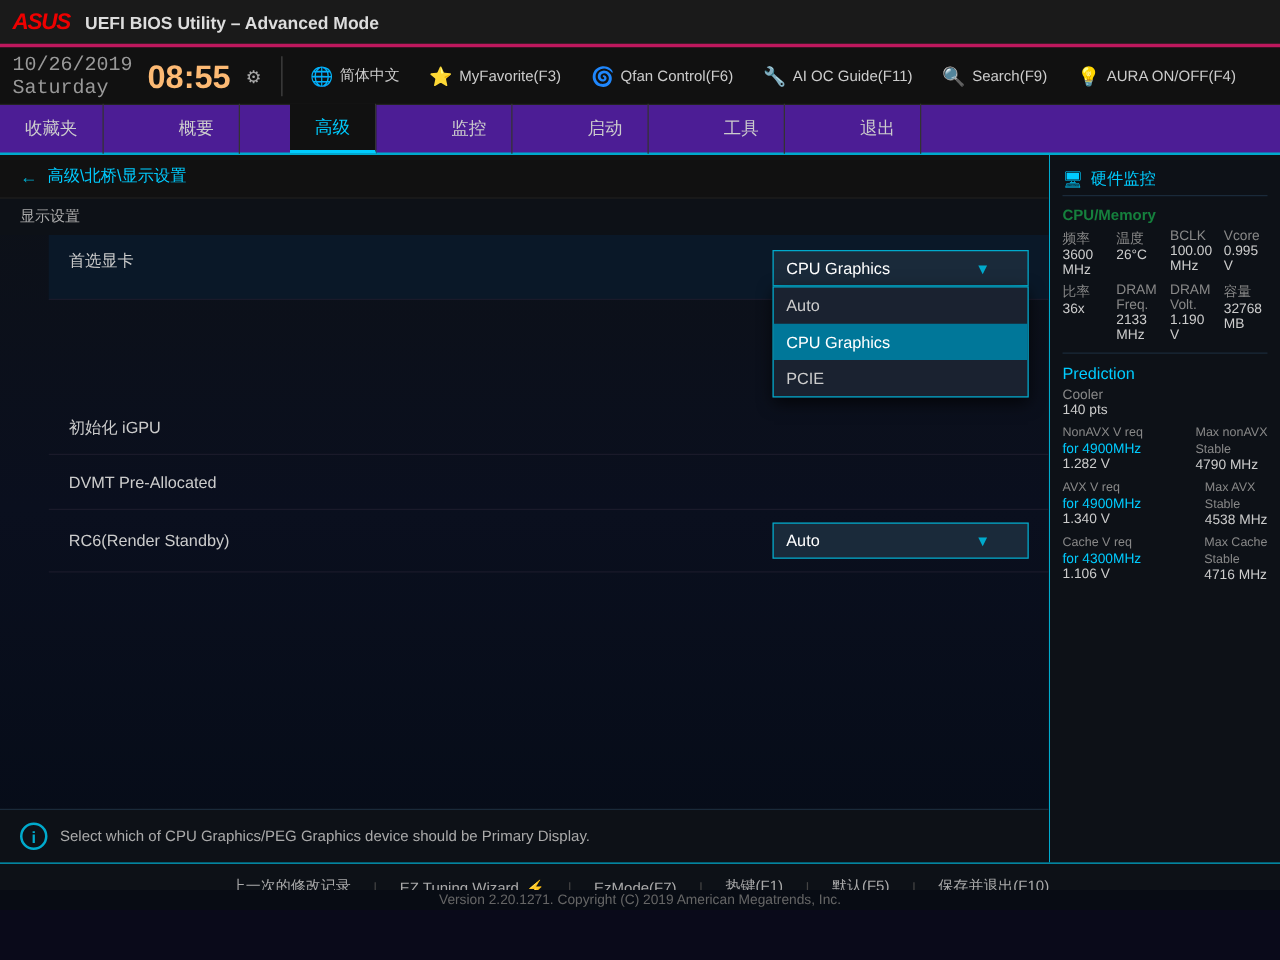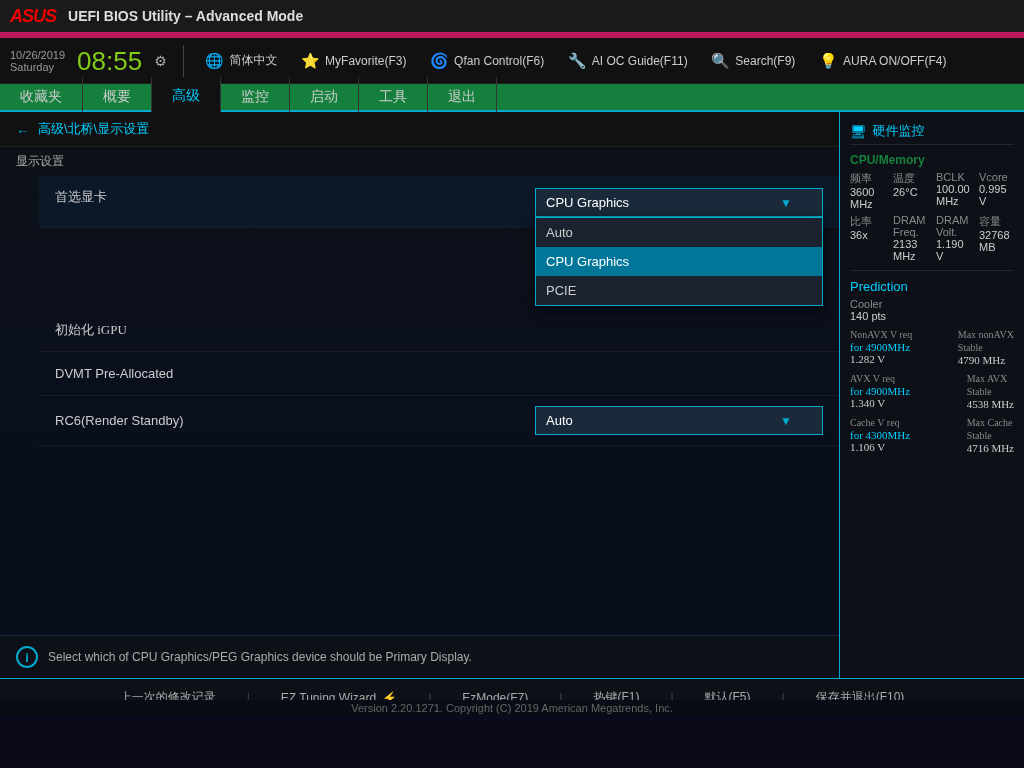--- a/index.html
+++ b/index.html
@@ -13,21 +13,21 @@
       font-size: 13px;
     }
 
     
     .header {
       background: #1a1a1a;
       display: flex;
       align-items: center;
       padding: 6px 10px;
       height: 38px;
-      border-bottom: 6px solid #be185d;
+      border-bottom: 3px solid #be185d;
     }
     .asus-logo {
       color: #e00;
       font-weight: 900;
       font-size: 18px;
       font-style: italic;
       letter-spacing: -1px;
       margin-right: 12px;
     }
     .header-title {
@@ -40,44 +40,45 @@
     .timebar {
       background: #111;
       display: flex;
       align-items: center;
       padding: 2px 10px;
       height: 46px;
       gap: 12px;
       border-bottom: 1px solid #222;
     }
     .datetime-block { display: flex; flex-direction: column; }
-    .date-text { font-size: 11px; color: #999; }
-    .time-text { font-size: 26px; color: #84cc16; font-weight: normal; line-height: 1; }
+    .date-text { font-size: 16px; color: #999; font-family: Liberation Mono, monospace; }
+    .time-text { font-size: 26px; color: #fdba74; font-weight: bold; line-height: 1; }
     .gear-icon { font-size: 14px; color: #aaa; cursor: pointer; }
     .timebar-sep { width: 1px; height: 32px; background: #444; margin: 0 4px; }
     .timebar-item {
       display: flex;
       align-items: center;
       gap: 5px;
       color: #ccc;
       font-size: 12px;
       cursor: pointer;
       padding: 2px 6px;
       border-radius: 2px;
     }
     .timebar-item .icon { font-size: 15px; }
 
     
     .navbar {
-      background: #15803d;
-      display: flex;
-      align-items: center;
-      height: 28px;
+      background: #4c1d95;
+      display: flex;
+      align-items: center;
+      height: 40px;
       padding: 0 0;
       border-bottom: 2px solid #00aacc;
+      gap: 40px;
     }
     .nav-item {
       padding: 0 20px;
       height: 40px;
       display: flex;
       align-items: center;
       color: #ccc;
       cursor: pointer;
       font-size: 14px;
       border-right: 1px solid #333;
@@ -146,21 +147,21 @@
     }
     .setting-value {
       flex: 1;
       display: flex;
       justify-content: flex-end;
     }
 
     
     .dropdown-wrapper {
       position: relative;
-      width: 288px;
+      width: 205px;
     }
     .dropdown-btn {
       width: 100%;
       background: #1a2a3a;
       border: 1px solid #00aacc;
       color: #fff;
       padding: 6px 30px 6px 10px;
       font-size: 13px;
       cursor: pointer;
       display: flex;
@@ -262,33 +263,33 @@
       border: none;
       border-top: 1px solid #1a2a3a;
       margin: 8px 0;
     }
     .prediction-title {
       color: #00ccff;
       font-size: 13px;
       margin: 8px 0 4px 0;
     }
     .freq-highlight { color: #00ccff; font-size: 11px; }
-    .pred-block { margin-bottom: 6px; font-family: Liberation Serif, serif; }
+    .pred-block { margin-bottom: 6px; }
     .pred-block-label { color: #888; font-size: 10px; line-height: 1.3; }
     .pred-block-val { color: #ccc; font-size: 11px; }
 
     
     .bottom-bar {
       background: #0d1117;
       border-top: 1px solid #00aacc;
       height: 38px;
       display: flex;
       align-items: center;
       justify-content: center;
-      gap: 31px;
+      gap: 18px;
       font-size: 12px;
       color: #aaa;
     }
     .bottom-bar-sep { color: #444; }
     .bottom-item {
       display: flex;
       align-items: center;
       gap: 6px;
       cursor: pointer;
     }
@@ -391,21 +392,21 @@
 
             <div class="dropdown-menu">
               <div class="dropdown-option">Auto</div>
               <div class="dropdown-option selected">CPU Graphics</div>
               <div class="dropdown-option">PCIE</div>
             </div>
           </div>
         </div>
       </div>
 
-      <div class="setting-row" style="margin-top: 80px; font-family: Liberation Serif, serif;">
+      <div class="setting-row" style="margin-top: 80px;">
         <div class="setting-label">初始化 iGPU</div>
         <div class="setting-value"></div>
       </div>
 
       <div class="setting-row">
         <div class="setting-label">DVMT Pre-Allocated</div>
         <div class="setting-value"></div>
       </div>
 
       <div class="setting-row">

